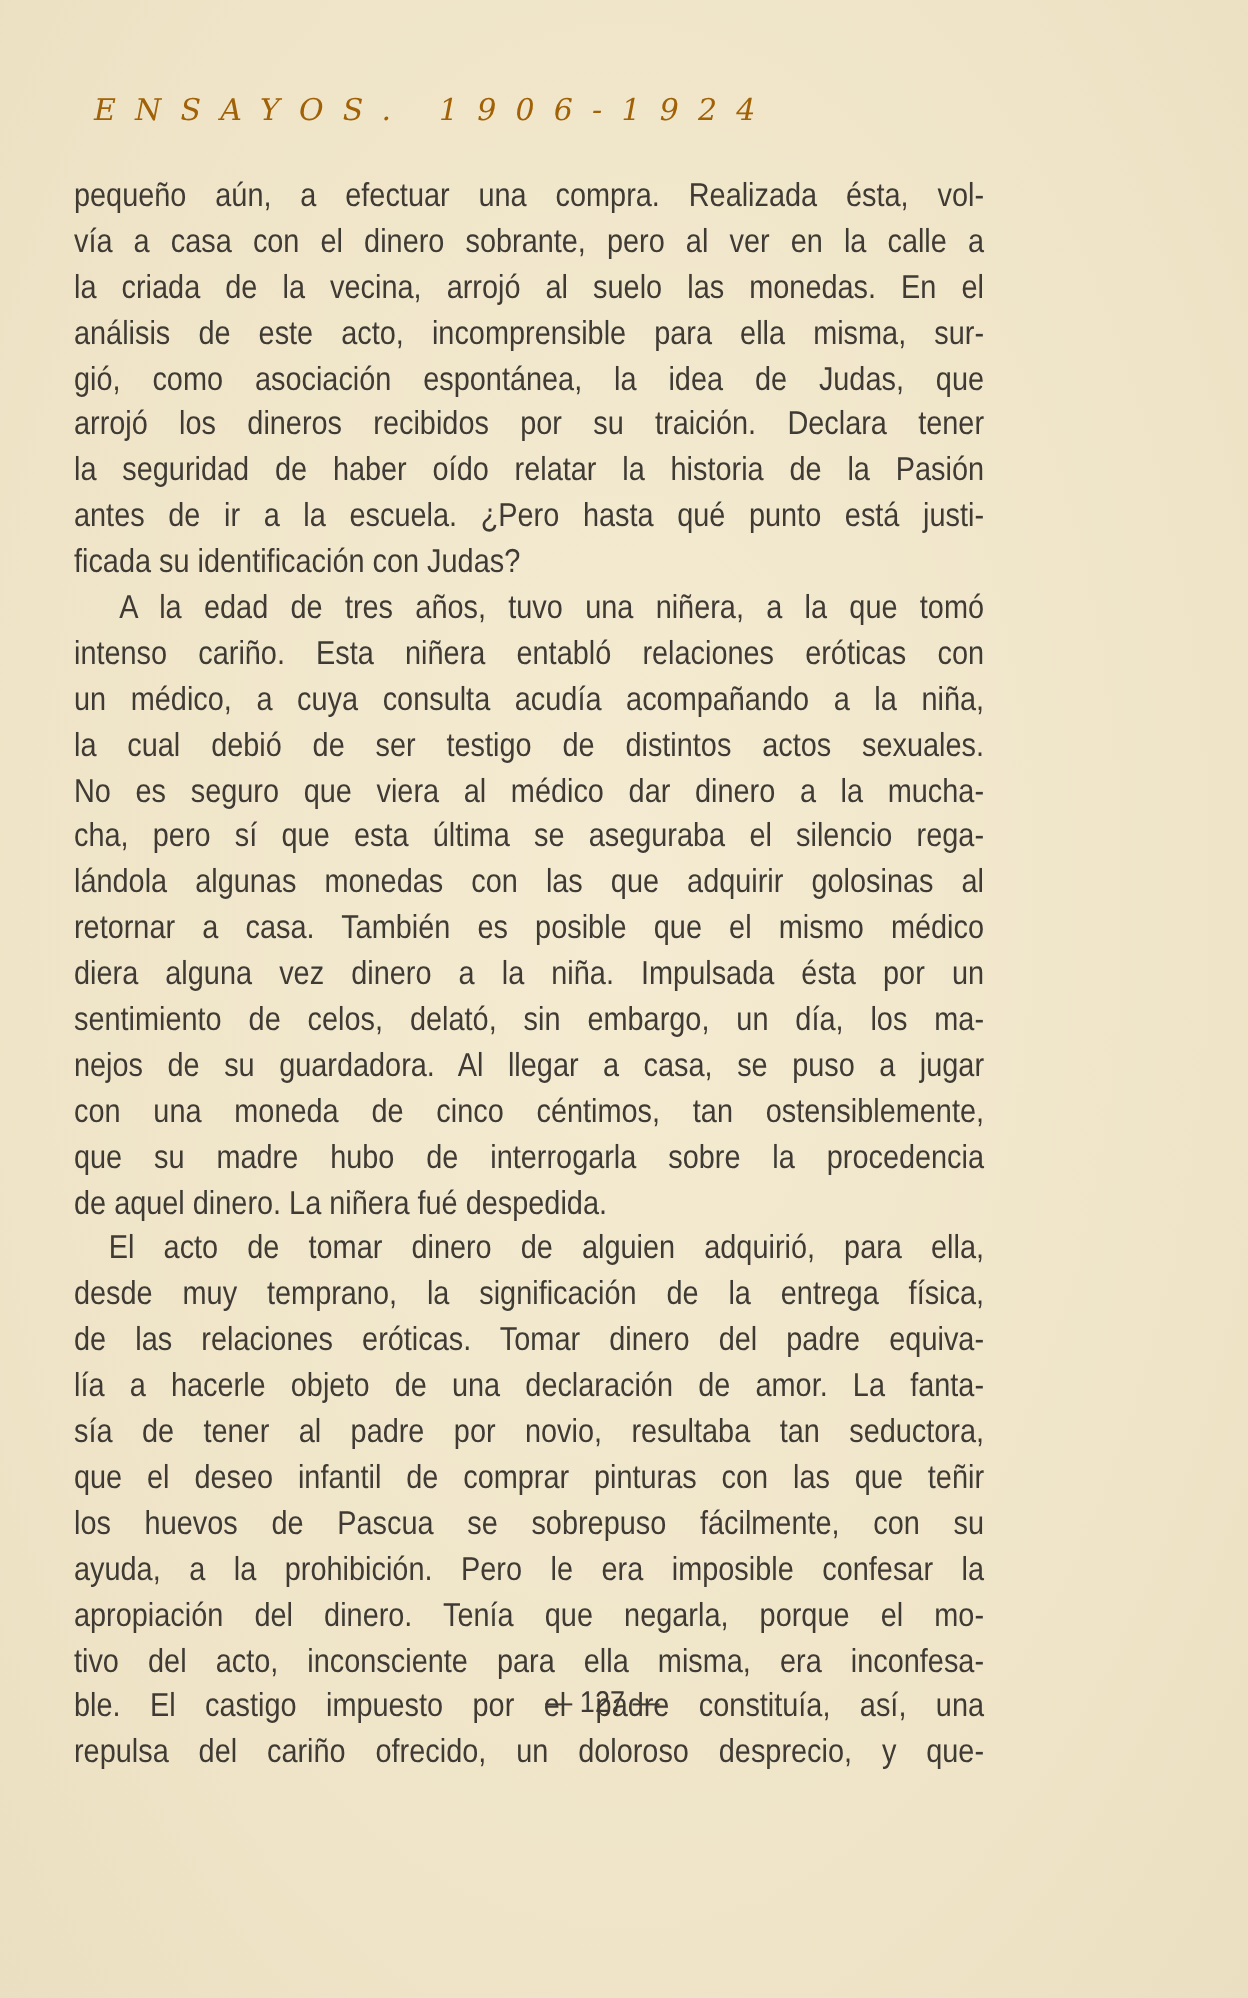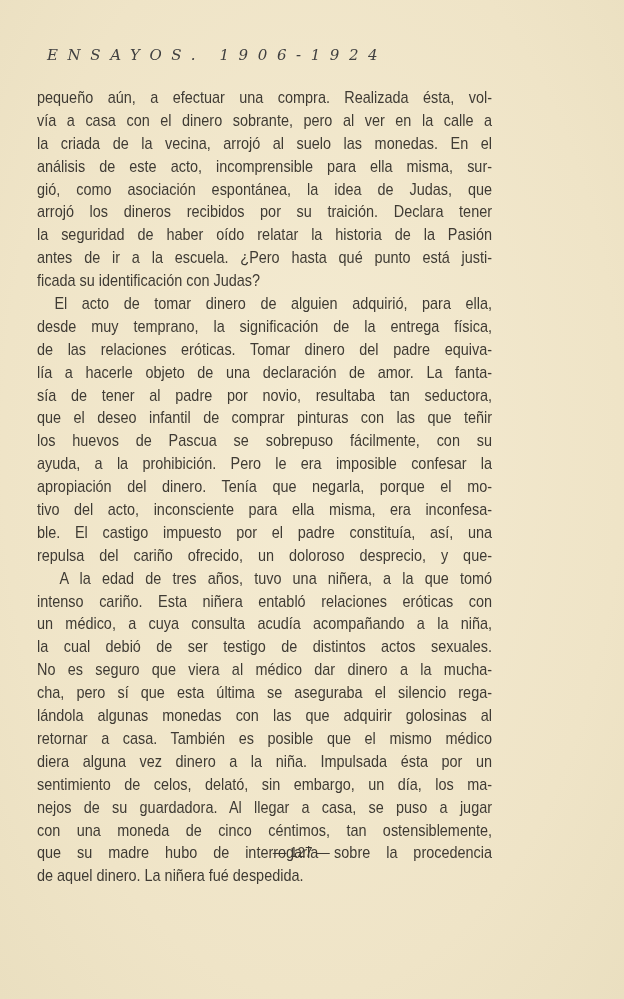--- a/index.html
+++ b/index.html
@@ -10,21 +10,21 @@
     position: relative;
     font-family: "Liberation Serif", serif;
     color: #3e3a33;
   }
   .running-head {
     position: absolute; left: 47px; top: 46px;
     font-family: "DejaVu Serif", serif;
     font-style: italic;
     font-size: 15px;
     letter-spacing: 9.6px;
-    color: #404040;
+    color: #a16207;
     white-space: nowrap;
   }
   .text-block {
     position: absolute; left: 37px; top: 87px; width: 455px;
   }
   .line {
     display: block; height: 22.9px; line-height: 22.9px;
     font-family: "Liberation Sans", sans-serif;
     font-size: 16.6px;
     transform: scaleX(0.87); transform-origin: left center;
@@ -54,44 +54,44 @@
     <span class="line">vía a casa con el dinero sobrante, pero al ver en la calle a</span>
     <span class="line">la criada de la vecina, arrojó al suelo las monedas. En el</span>
     <span class="line">análisis de este acto, incomprensible para ella misma, sur-</span>
     <span class="line">gió, como asociación espontánea, la idea de Judas, que</span>
     <span class="line">arrojó los dineros recibidos por su traición. Declara tener</span>
     <span class="line">la seguridad de haber oído relatar la historia de la Pasión</span>
     <span class="line">antes de ir a la escuela. ¿Pero hasta qué punto está justi-</span>
     <span class="line last">ficada su identificación con Judas?</span>
   </div>
   <div>
-    <span class="line indent-small">El acto de tomar dinero de alguien adquirió, para ella,</span>
-    <span class="line">desde muy temprano, la significación de la entrega física,</span>
-    <span class="line">de las relaciones eróticas. Tomar dinero del padre equiva-</span>
-    <span class="line">lía a hacerle objeto de una declaración de amor. La fanta-</span>
-    <span class="line">sía de tener al padre por novio, resultaba tan seductora,</span>
-    <span class="line">que el deseo infantil de comprar pinturas con las que teñir</span>
-    <span class="line">los huevos de Pascua se sobrepuso fácilmente, con su</span>
-    <span class="line">ayuda, a la prohibición. Pero le era imposible confesar la</span>
-    <span class="line">apropiación del dinero. Tenía que negarla, porque el mo-</span>
-    <span class="line">tivo del acto, inconsciente para ella misma, era inconfesa-</span>
-    <span class="line">ble. El castigo impuesto por el padre constituía, así, una</span>
-    <span class="line">repulsa del cariño ofrecido, un doloroso desprecio, y que-</span>
-  </div>
-  <div>
     <span class="line indent">A la edad de tres años, tuvo una niñera, a la que tomó</span>
     <span class="line">intenso cariño. Esta niñera entabló relaciones eróticas con</span>
     <span class="line">un médico, a cuya consulta acudía acompañando a la niña,</span>
     <span class="line">la cual debió de ser testigo de distintos actos sexuales.</span>
     <span class="line">No es seguro que viera al médico dar dinero a la mucha-</span>
     <span class="line">cha, pero sí que esta última se aseguraba el silencio rega-</span>
     <span class="line">lándola algunas monedas con las que adquirir golosinas al</span>
     <span class="line">retornar a casa. También es posible que el mismo médico</span>
     <span class="line">diera alguna vez dinero a la niña. Impulsada ésta por un</span>
     <span class="line">sentimiento de celos, delató, sin embargo, un día, los ma-</span>
     <span class="line">nejos de su guardadora. Al llegar a casa, se puso a jugar</span>
     <span class="line">con una moneda de cinco céntimos, tan ostensiblemente,</span>
     <span class="line">que su madre hubo de interrogarla sobre la procedencia</span>
     <span class="line last">de aquel dinero. La niñera fué despedida.</span>
   </div>
+  <div>
+    <span class="line indent-small">El acto de tomar dinero de alguien adquirió, para ella,</span>
+    <span class="line">desde muy temprano, la significación de la entrega física,</span>
+    <span class="line">de las relaciones eróticas. Tomar dinero del padre equiva-</span>
+    <span class="line">lía a hacerle objeto de una declaración de amor. La fanta-</span>
+    <span class="line">sía de tener al padre por novio, resultaba tan seductora,</span>
+    <span class="line">que el deseo infantil de comprar pinturas con las que teñir</span>
+    <span class="line">los huevos de Pascua se sobrepuso fácilmente, con su</span>
+    <span class="line">ayuda, a la prohibición. Pero le era imposible confesar la</span>
+    <span class="line">apropiación del dinero. Tenía que negarla, porque el mo-</span>
+    <span class="line">tivo del acto, inconsciente para ella misma, era inconfesa-</span>
+    <span class="line">ble. El castigo impuesto por el padre constituía, así, una</span>
+    <span class="line">repulsa del cariño ofrecido, un doloroso desprecio, y que-</span>
+  </div>
 </div>
 
 <div class="folio">— 127 —</div>
 
 </body></html>

